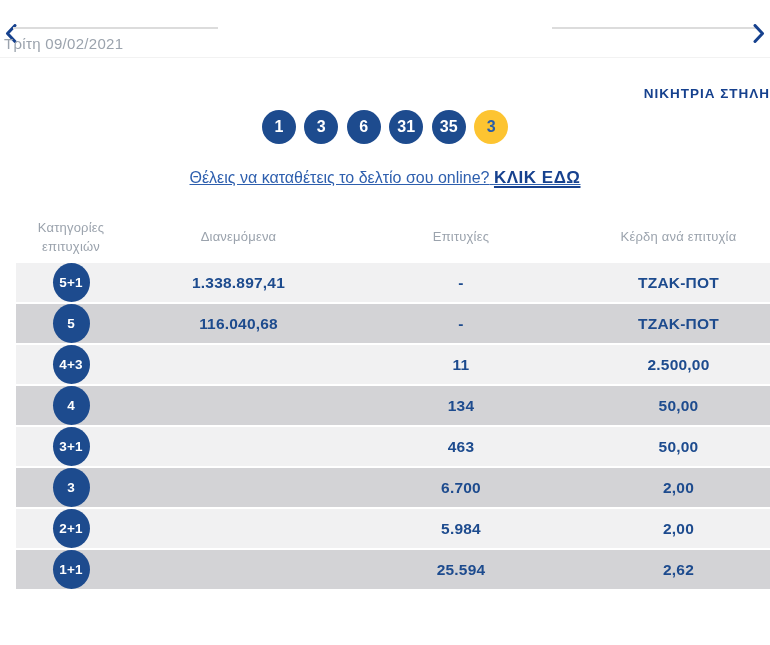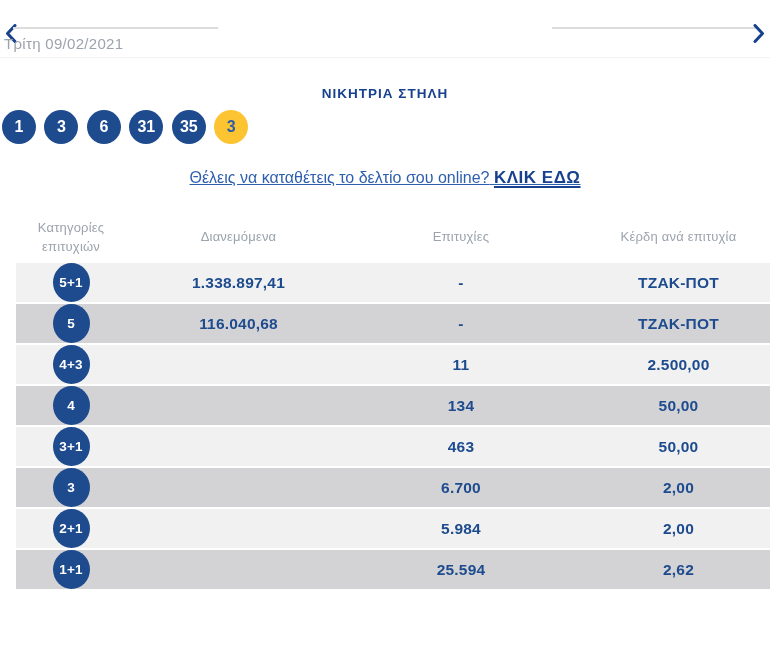--- a/index.html
+++ b/index.html
@@ -24,23 +24,23 @@
   .nav-btn.next{right:3px;}
   .hline{position:absolute;top:27px;width:205px;height:2px;background:var(--lineGray);}
   .hline.left{left:13px;}
   .hline.right{right:13px;}
   .draw-date{position:absolute;left:4px;top:35px;font-size:15px;color:var(--grayText);
     letter-spacing:.3px;}
   .center-block{text-align:center;padding-top:5px;}
   .draw-title{font-size:20px;font-weight:bold;color:var(--navy);letter-spacing:.4px;}
   .draw-subtitle{margin-top:4px;font-size:12.5px;color:var(--grayText);letter-spacing:.4px;}
   
-  .winning-label{margin-top:28px;text-align:center;font-size:13.5px;font-weight:bold;
+  .winning-label{margin-top:28px;text-align:right;font-size:13.5px;font-weight:bold;
     color:var(--navy);letter-spacing:1px;}
-  .balls{margin-top:9px;}
+  .balls{margin-top:9px;text-align:center;}
   .ball{display:inline-flex;width:34px;height:34px;border-radius:50%;margin:0 2px;
     background:var(--ballBlue);color:#fff;font-size:16px;font-weight:bold;
     align-items:center;justify-content:center;vertical-align:middle;}
   .ball.bonus{background:var(--bonusYellow);color:var(--bonusText);}
   .online-line{margin-top:24px;text-align:center;font-size:16px;color:var(--linkBlue);text-decoration:underline;}
   .online-line a{color:var(--navy);font-weight:bold;font-size:17px;letter-spacing:.5px;
     text-decoration:underline;text-decoration-thickness:2px;text-underline-offset:3px;
     cursor:pointer;}
   
   table{width:770px;margin-top:23px;border-collapse:collapse;table-layout:fixed;margin-left:16px;}

